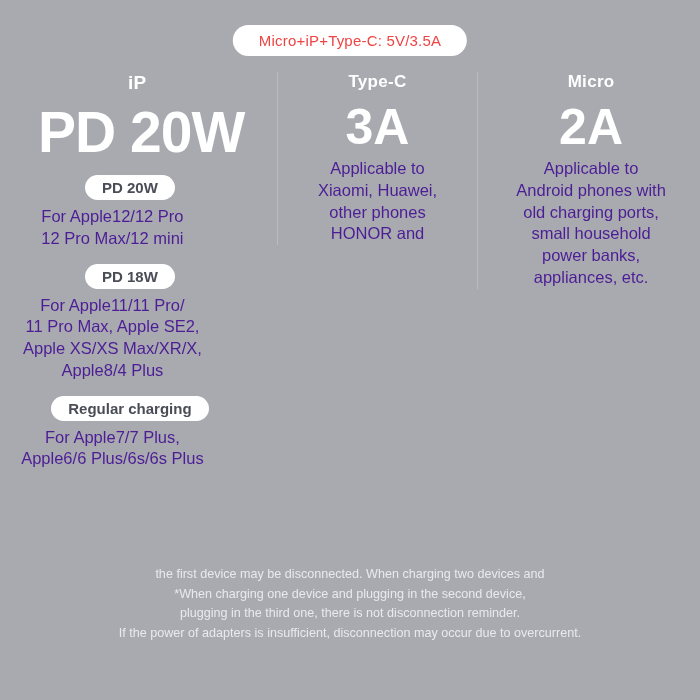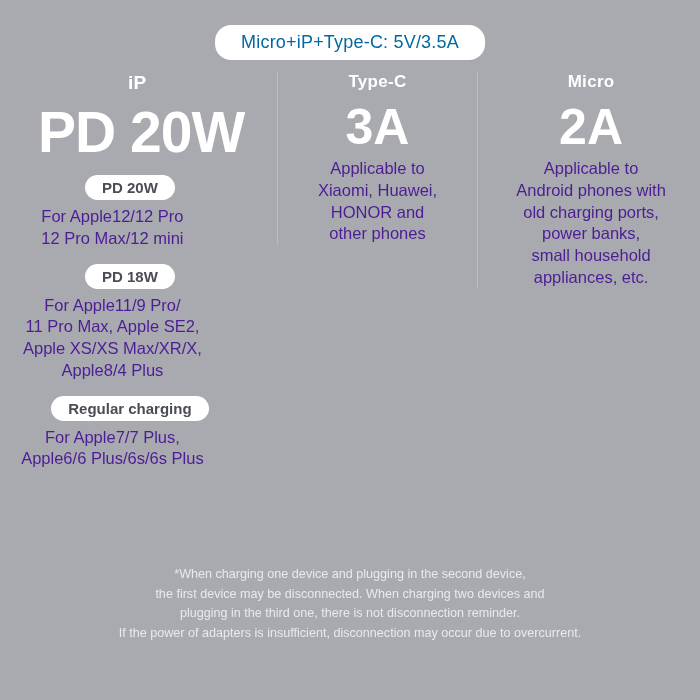--- a/index.html
+++ b/index.html
@@ -22,24 +22,24 @@
     background: #a8aab0;
     box-sizing: border-box;
   }
   
   .top-badge {
     position: absolute;
     left: 50%;
     transform: translateX(-50%);
     top: 25px;
     background: #ffffff;
-    color: #0369a1;
+    color: #ef4444;
     border-radius: 16px;
     padding: 7px 26px;
-    font-size: 18px;
+    font-size: 15px;
     letter-spacing: 0.2px;
     white-space: nowrap;
   }
 
   
   .columns {
     position: absolute;
     left: 0;
     top: 72px;
     width: 700px;
@@ -147,59 +147,59 @@
       <div class="big big-ip">PD 20W</div>
 
       <div class="pill-wrap">
         <span class="pill">PD 20W</span>
         <div class="desc desc-ip">For Apple12/12 Pro</div>
         <div class="desc desc-ip">12 Pro Max/12 mini</div>
       </div>
 
       <div class="pill-wrap">
         <span class="pill">PD 18W</span>
-        <div class="desc desc-ip">For Apple11/9 Pro/</div>
+        <div class="desc desc-ip">For Apple11/11 Pro/</div>
         <div class="desc desc-ip">11 Pro Max, Apple SE2,</div>
         <div class="desc desc-ip">Apple XS/XS Max/XR/X,</div>
         <div class="desc desc-ip">Apple8/4 Plus</div>
       </div>
 
       <div class="pill-wrap">
         <span class="pill">Regular charging</span>
         <div class="desc desc-ip">For Apple7/7 Plus,</div>
         <div class="desc desc-ip">Apple6/6 Plus/6s/6s Plus</div>
       </div>
     </div>
 
     <div class="col col-typec">
       <div class="col-head">Type-C</div>
       <div class="big big-small">3A</div>
       <div class="desc desc-col">
         <div>Applicable to</div>
         <div>Xiaomi, Huawei,</div>
+        <div>other phones</div>
         <div>HONOR and</div>
-        <div>other phones</div>
       </div>
     </div>
 
     <div class="col col-micro">
       <div class="col-head">Micro</div>
       <div class="big big-small">2A</div>
       <div class="desc desc-col">
         <div>Applicable to</div>
         <div>Android phones with</div>
         <div>old charging ports,</div>
+        <div>small household</div>
         <div>power banks,</div>
-        <div>small household</div>
         <div>appliances, etc.</div>
       </div>
     </div>
 
   </div>
 
   <div class="footnote">
+    <div>the first device may be disconnected. When charging two devices and</div>
     <div>*When charging one device and plugging in the second device,</div>
-    <div>the first device may be disconnected. When charging two devices and</div>
     <div>plugging in the third one, there is not disconnection reminder.</div>
     <div>If the power of adapters is insufficient, disconnection may occur due to overcurrent.</div>
   </div>
 
 </div>
 
 </body></html>

